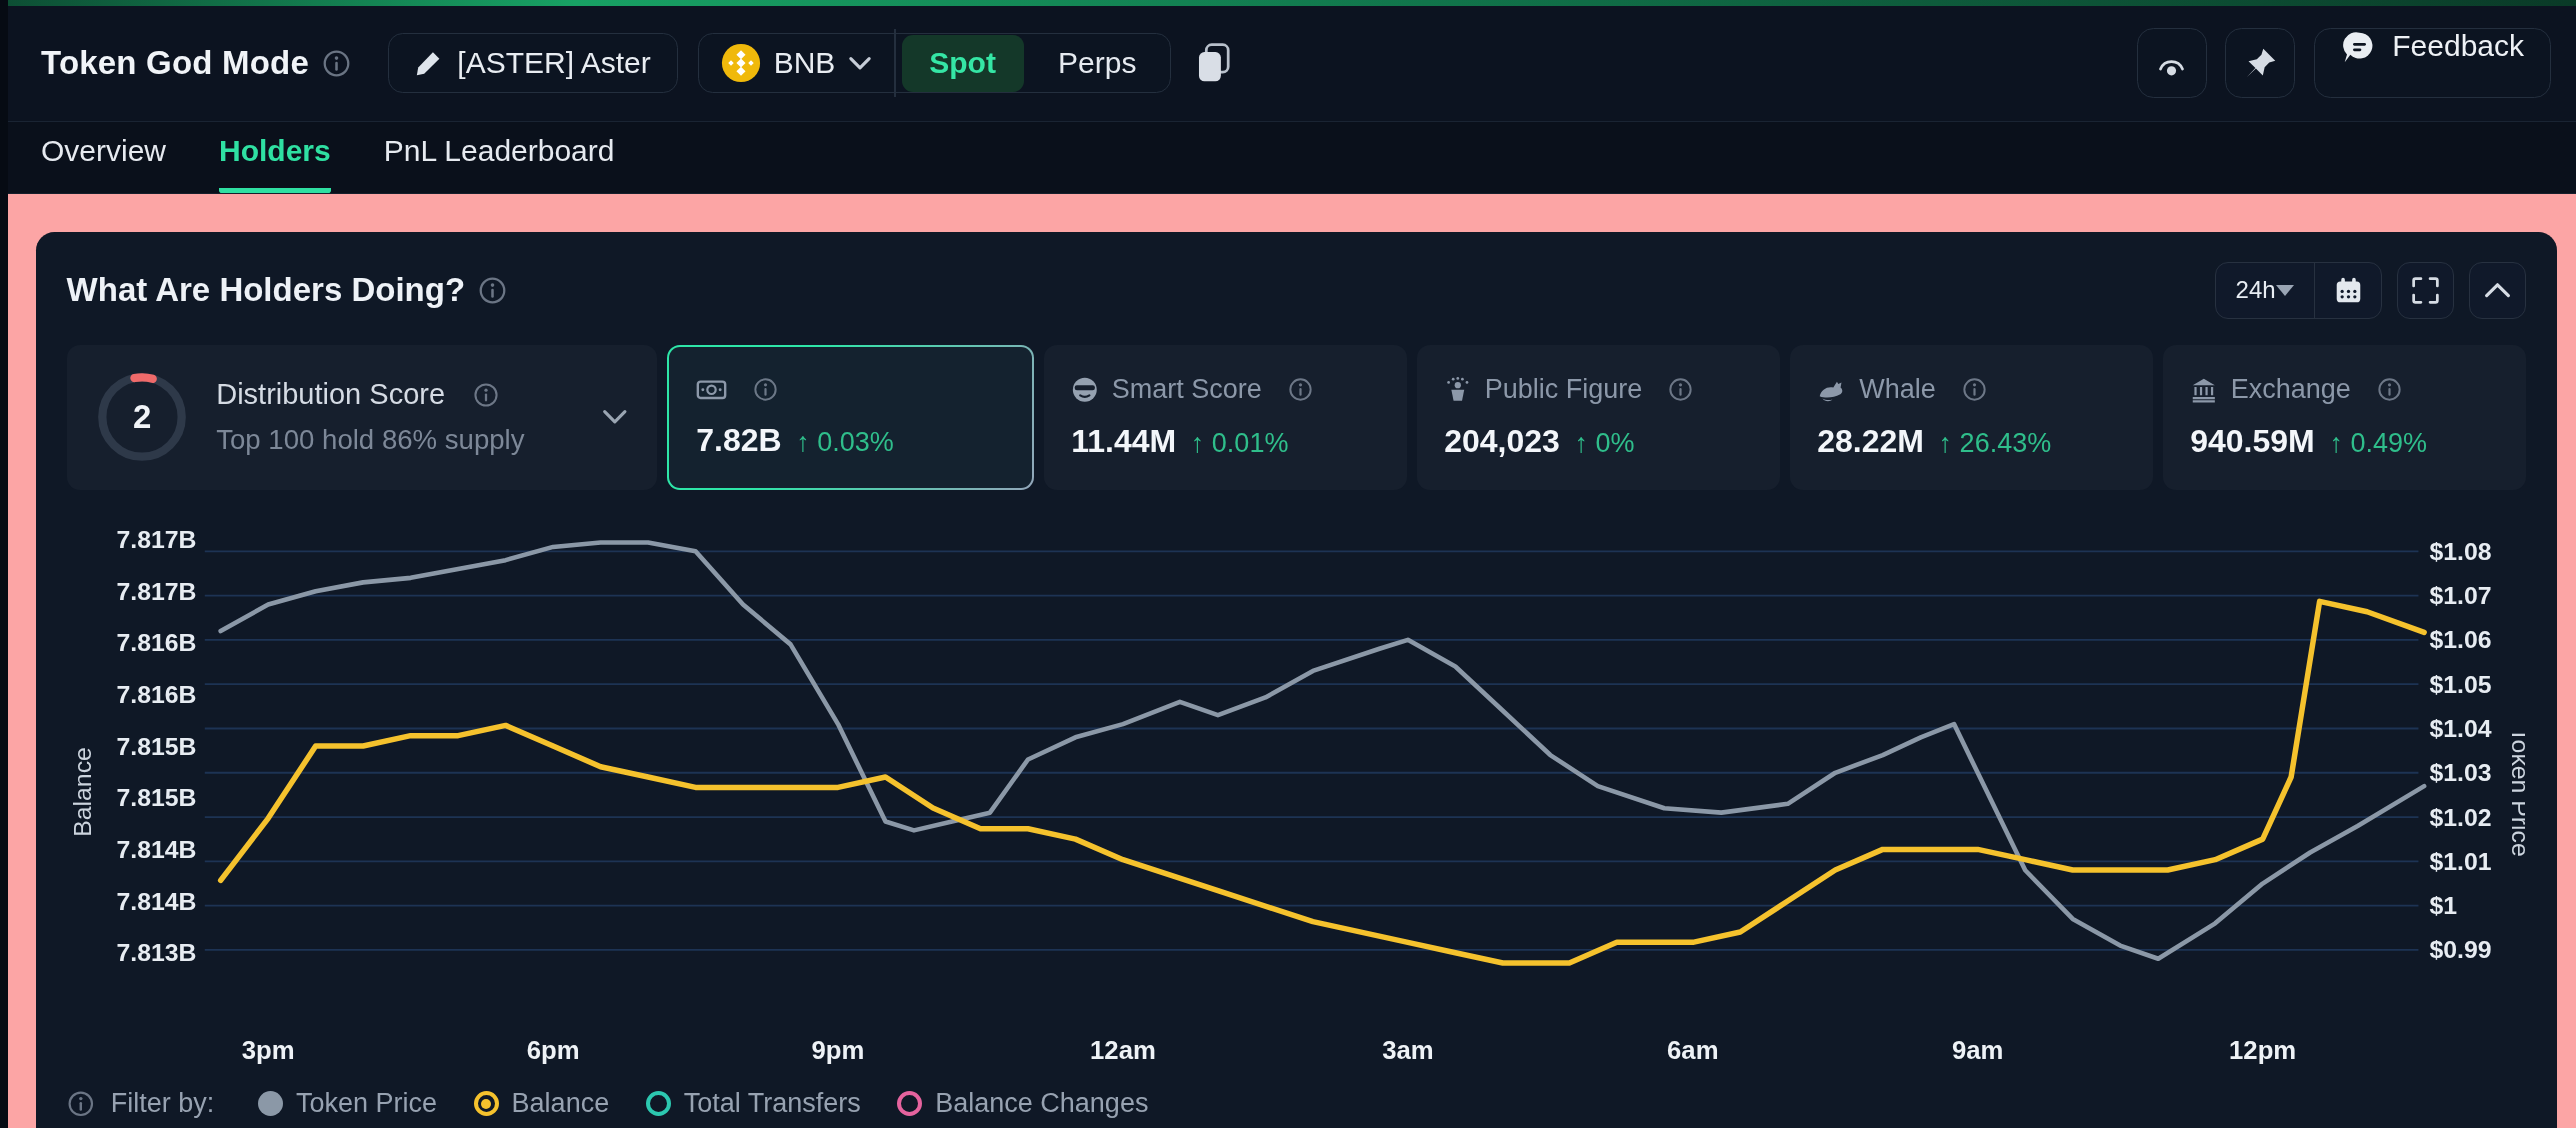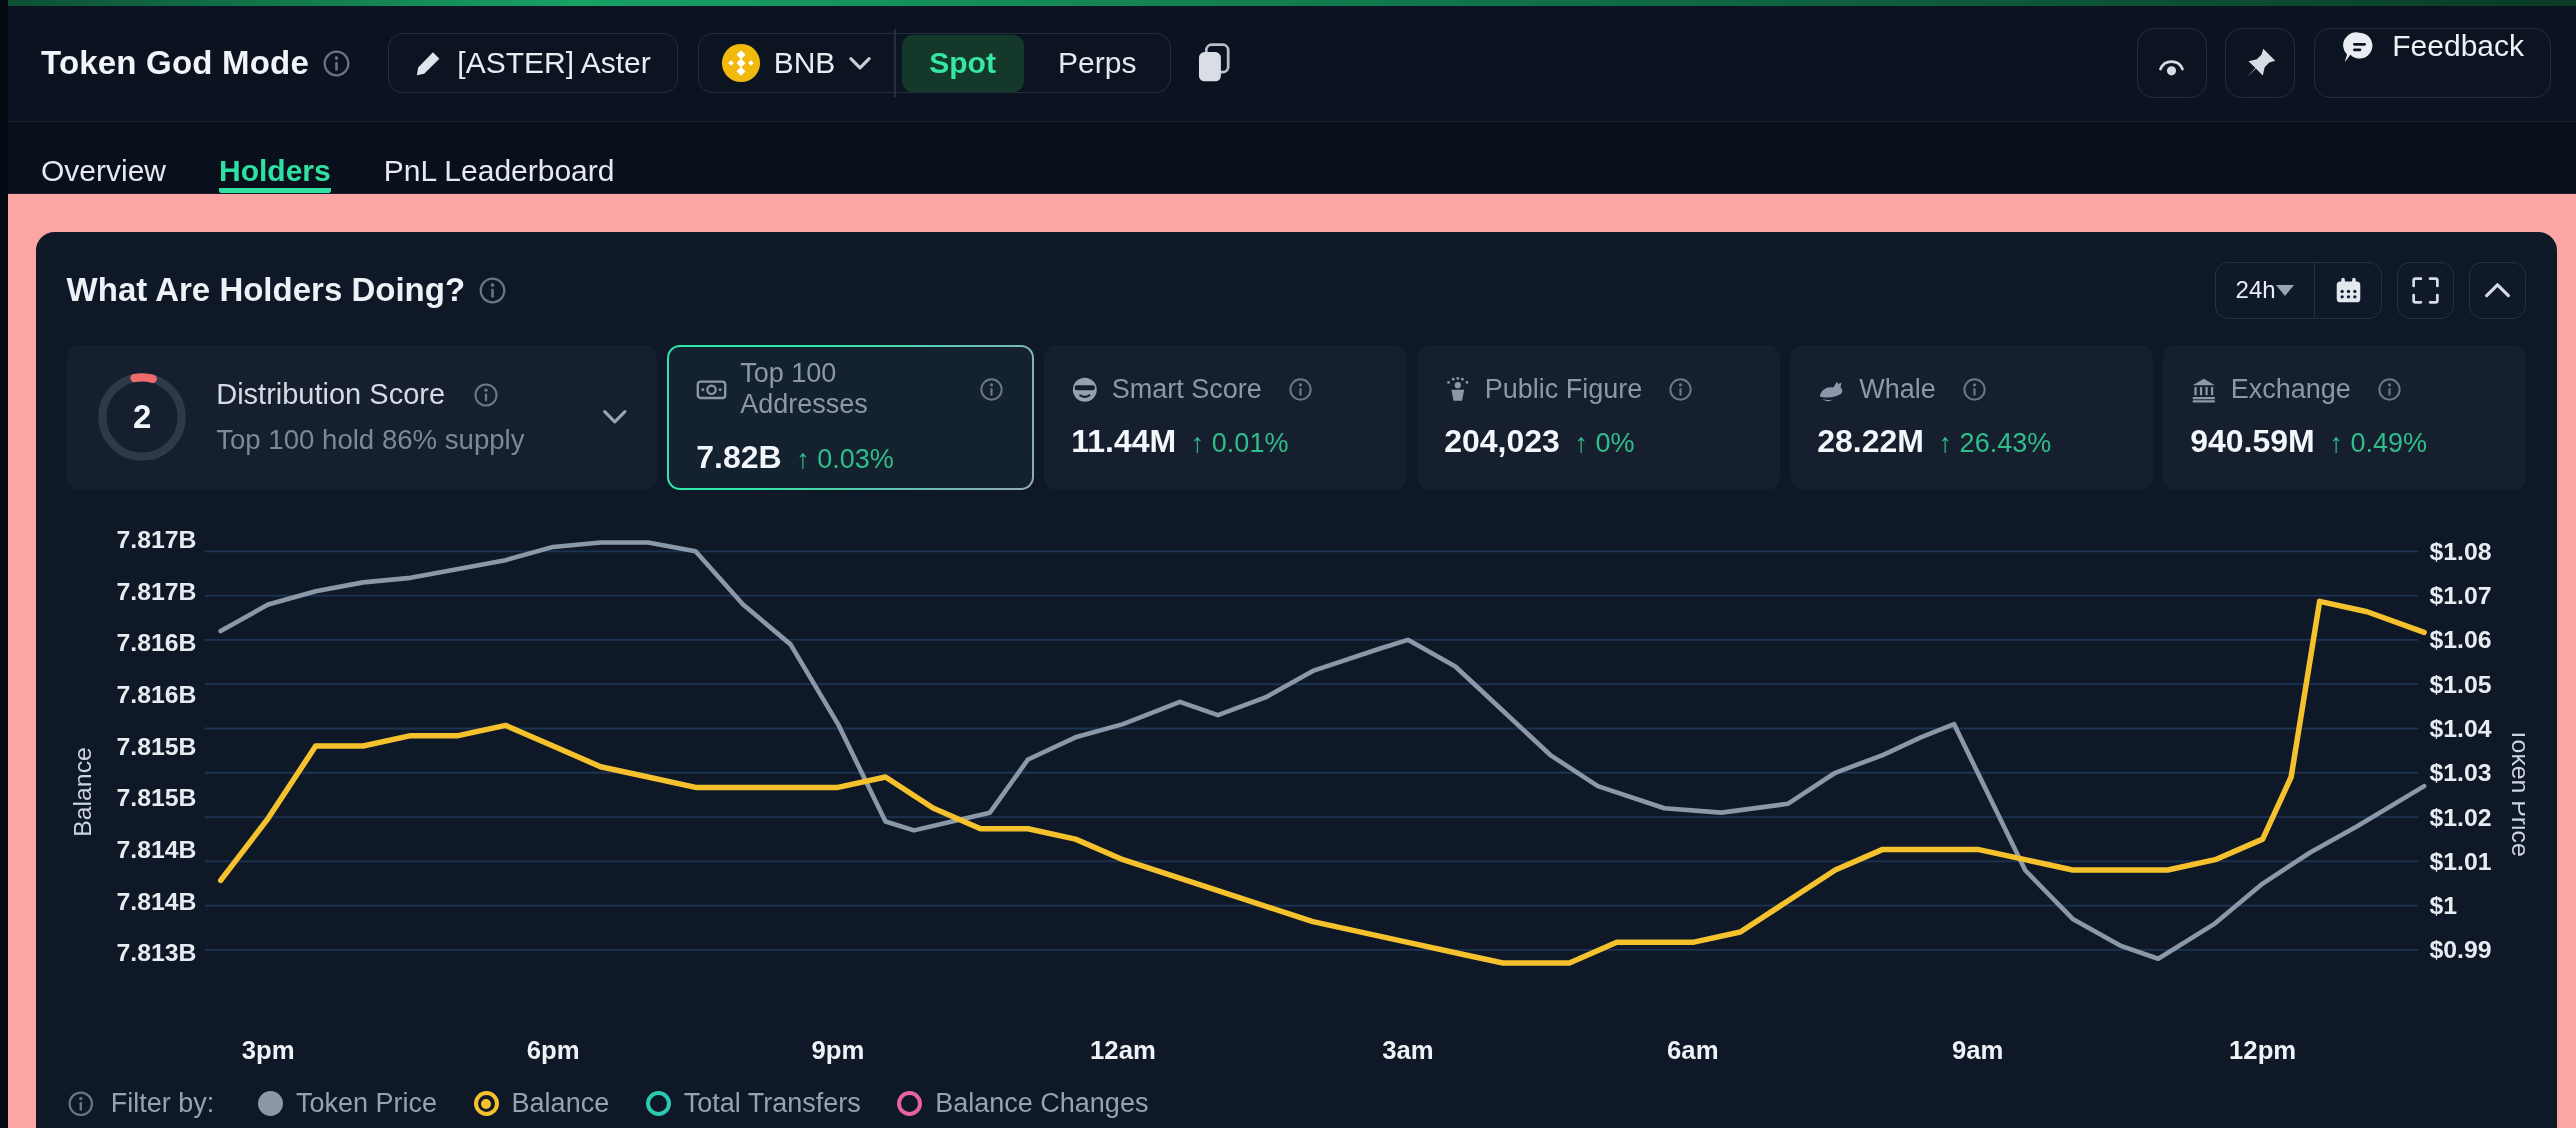--- a/index.html
+++ b/index.html
@@ -21,21 +21,21 @@
   .segwrap { display:flex; align-items:center; padding:0 5.5px; gap:7px; height:100%; }
   .seg { font-size:30px; padding:0 27.6px; height:57px; display:flex; align-items:center; border-radius:11px; color:#e6eaf0; }
   .seg.active { background:#143829; color:#35e6a5; font-weight:700; }
   .copy-ic { margin-left:24px; display:inline-flex; cursor:pointer; }
   .appbar-right { display:flex; align-items:center; gap:18.4px; }
   .sqbtn { width:70px; height:70px; border:1.8px solid #242f3e; border-radius:16.5px; background:#0c1421; display:flex; align-items:center; justify-content:center; cursor:pointer; }
   .fb-btn { height:70px; border:1.8px solid #242f3e; border-radius:16.5px; background:#0c1421; display:flex; align-items:flex-start; gap:14.7px; padding:0 26px; font-size:30px; color:#eef1f5; cursor:pointer; }
 
   
   .tabbar { height:72px; background:#0a101b; border-bottom:1.8px solid #161f2c; display:flex; align-items:flex-end; gap:53px; padding:0 33px; }
-  .tab { font-size:30px; color:#e6eaf0; border-bottom:5.5px solid transparent; cursor:pointer; }
+  .tab { font-size:30px; color:#e6eaf0; padding-bottom:20px; border-bottom:5.5px solid transparent; cursor:pointer; }
   .tab.active { color:#2fe0a2; font-weight:700; border-bottom-color:#2fe0a2; border-radius:2.8px; }
 
   
   .panel { position:absolute; left:27.6px; top:232px; width:2521px; height:919px; background:#0f1826; border-radius:18.4px; padding:27.6px 31px 0 31px; }
   .panel-head { display:flex; align-items:center; justify-content:space-between; height:61px; }
   .ph-left { display:flex; align-items:center; }
   .panel-title { font-size:33px; font-weight:700; color:#eef2f7; }
   .ph-right { display:flex; align-items:center; gap:14.7px; }
   .range-pill { display:flex; align-items:center; border:1.8px solid #273140; border-radius:13px; height:57px; background:#10192a; }
   .range-main { display:flex; align-items:center; padding:0 20px; font-size:24px; color:#e8edf3; cursor:pointer; }
@@ -266,21 +266,20 @@
       <div class="card selected">
         <div class="card-title-row">
           <span class="ic">
             <svg width="31" height="27.6" viewBox="0 0 34 30">
                 <rect x="2" y="6" width="30" height="18" rx="3" fill="none" stroke="#8c98a9" stroke-width="2.6"></rect>
                 <circle cx="17" cy="15" r="4.6" fill="none" stroke="#8c98a9" stroke-width="2.4"></circle>
                 <circle cx="7.5" cy="15" r="1.6" fill="#8c98a9"></circle>
                 <circle cx="26.5" cy="15" r="1.6" fill="#8c98a9"></circle>
               </svg>
           </span>
-          <span>Top 100 Addresses</span>
           <span class="info-ic">
             <svg width="25" height="25" viewBox="0 0 32 32">
                 <circle cx="16" cy="16" r="13" fill="none" stroke="#8a95a5" stroke-width="2.5"></circle>
                 <circle cx="16" cy="10" r="2" fill="#8a95a5"></circle>
                 <rect x="14.6" y="14" width="2.8" height="10" rx="1.4" fill="#8a95a5"></rect>
               </svg>
           </span>
         </div>
         <div class="card-value-row">
           <span class="card-value">7.82B</span>

